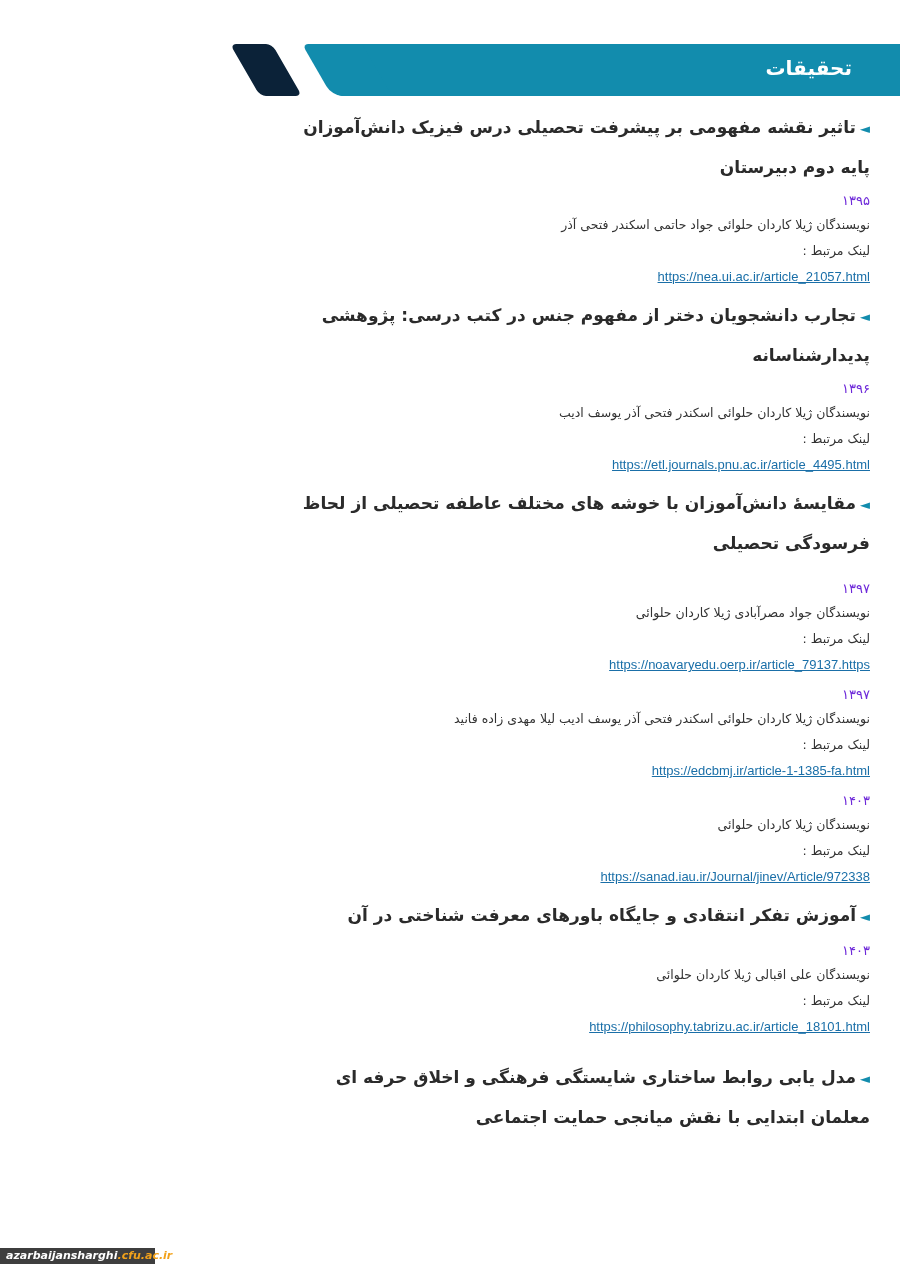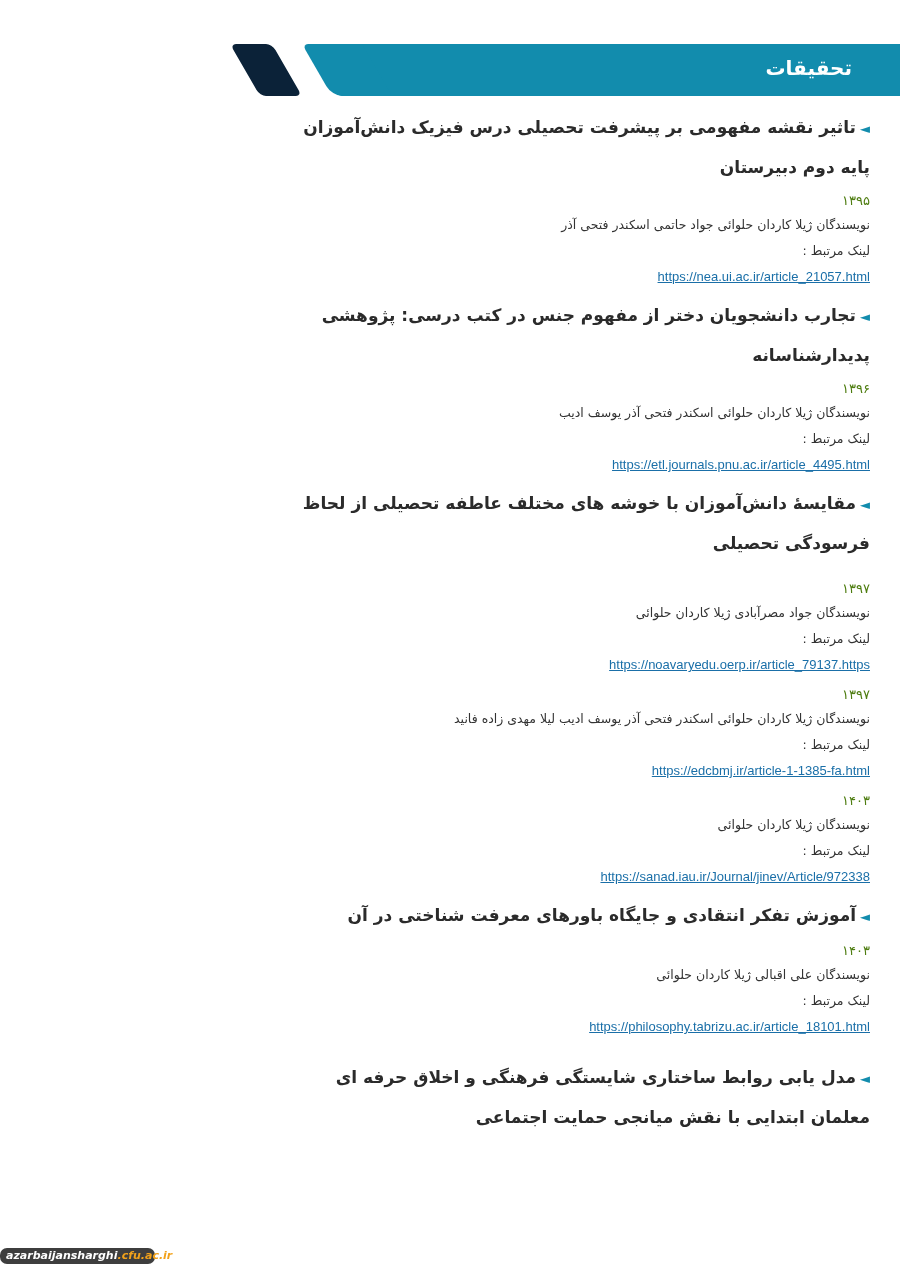--- a/index.html
+++ b/index.html
@@ -10,29 +10,29 @@
                   background:#0b2238; transform:skewX(30deg); border-radius:6px; transform-origin:bottom left; left:-26px; }
   .header .teal { position:absolute; left:44px; top:0; right:0; height:52px;
                   background:#128cad; border-radius:14px 0 0 14px; }
   .header .teal::before { content:""; position:absolute; left:-28px; top:0; width:60px; height:52px;
                   background:#128cad; transform:skewX(30deg); transform-origin:top left; border-radius:6px 0 0 10px; }
   .header .title { position:absolute; right:48px; top:12px; color:#ffffff; font-size:20px; font-weight:bold; direction:rtl; }
   .list { position:absolute; top:108px; right:30px; width:590px; direction:rtl; text-align:right; }
   .item { margin-bottom:6px; }
   .item-title { font-size:17px; font-weight:bold; color:#2b2b2b; line-height:38px; }
   .item-title .arrow { color:#128cad; font-size:13px; margin-left:4px; }
-  .year { color:#4d7c0f; font-size:13px; line-height:22px; margin-top:4px; }
+  .year { color:#6d28d9; font-size:13px; line-height:22px; margin-top:4px; }
   .authors { color:#333; font-size:12.5px; line-height:26px; }
   .label { color:#333; font-size:12.5px; line-height:26px; }
   .url { display:inline-block; color:#1a6fa8; text-decoration:underline; font-family:"Liberation Sans", sans-serif;
          font-size:13px; direction:ltr; line-height:26px; }
   .spacer { height:12px; }
   .watermark { position:absolute; left:0; top:1248px; width:155px; height:16px; background:#3e3e3e;
                font-family:"DejaVu Sans", sans-serif; font-style:italic; font-weight:bold; font-size:11px;
-               line-height:16px; padding-left:6px; box-sizing:border-box; color:#ffffff;border-radius:7px; }
+               line-height:16px; padding-left:6px; box-sizing:border-box; color:#ffffff; }
   .watermark .domain-accent { color:#f2a21b; }
 </style>
 </head>
 <body>
 
 <div class="header">
   <div class="dark"></div>
   <div class="teal">
     <div class="title">تحقیقات</div>
   </div>

